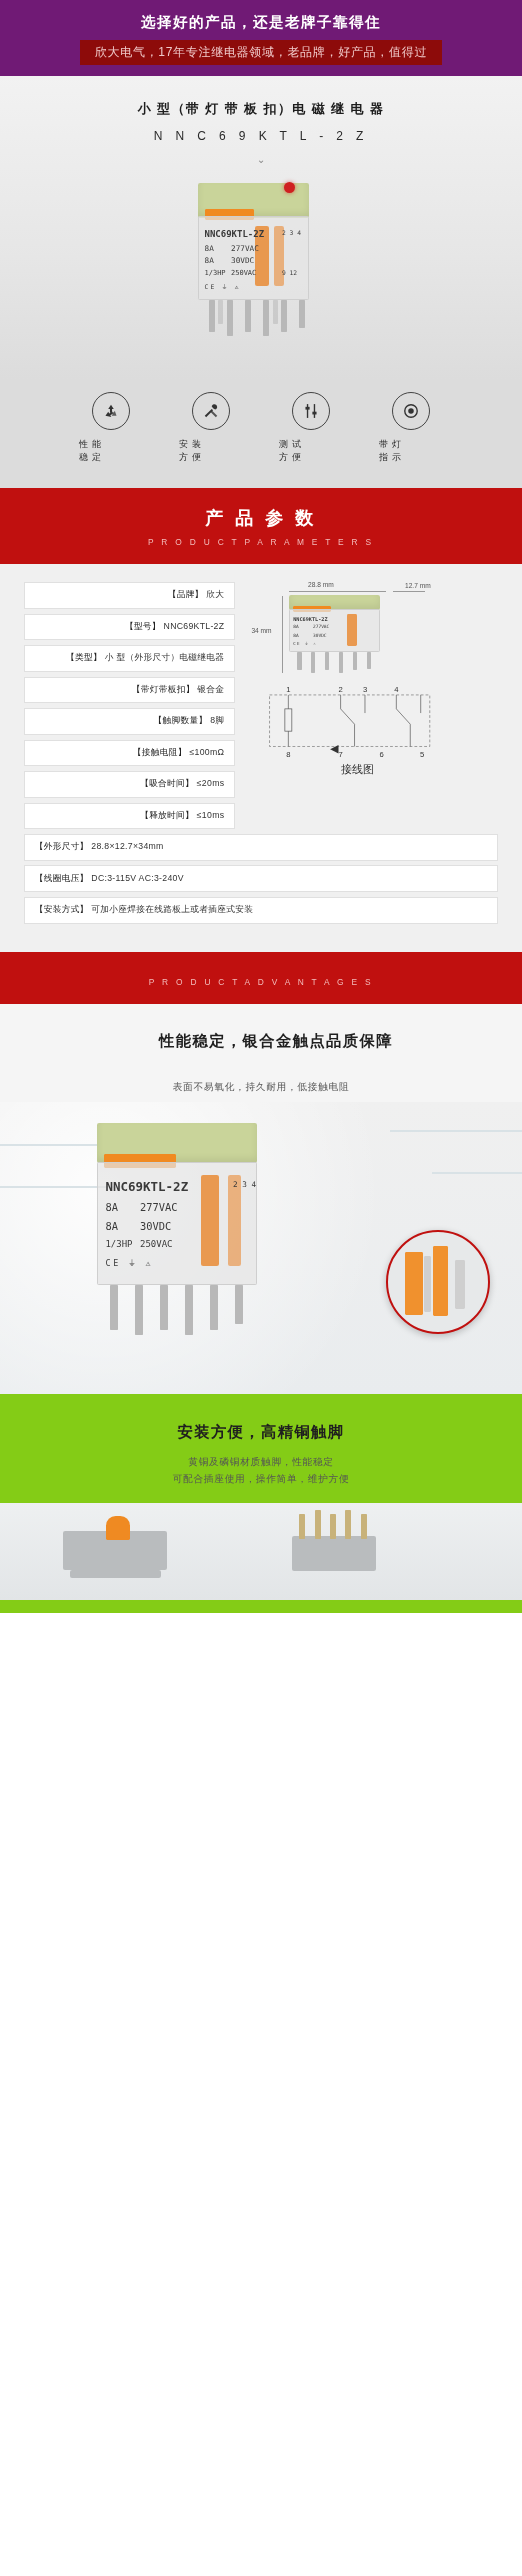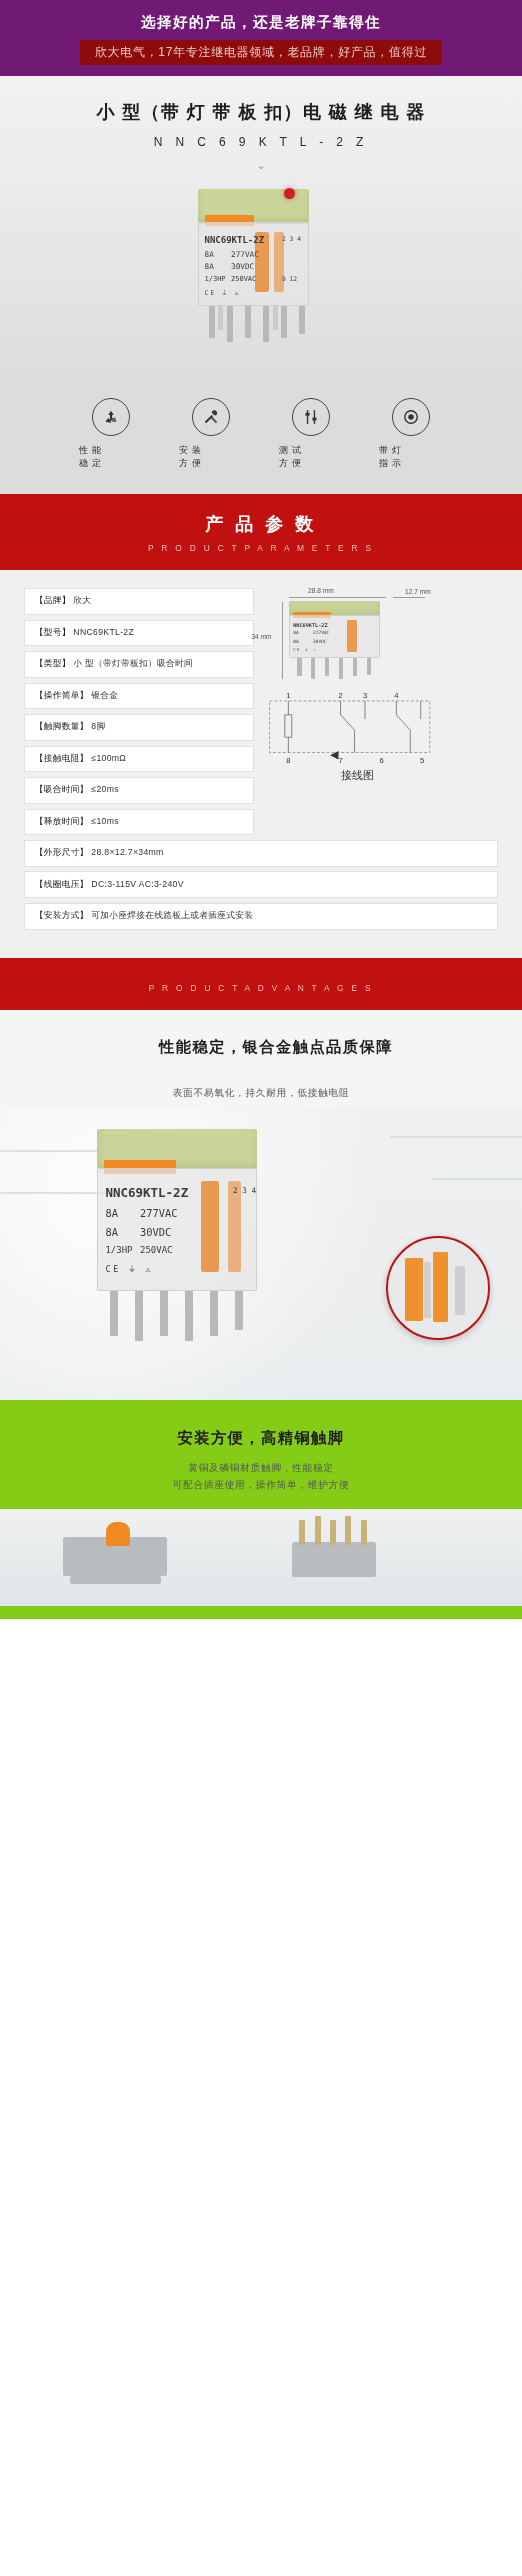--- a/index.html
+++ b/index.html
@@ -34,21 +34,21 @@
   }
 
   
   .hero {
     background: linear-gradient(180deg,#f2f2f2 0%, #e6e6e6 60%, #dcdcdc 100%);
     padding: 24px 0 14px;
     text-align: center;
     position: relative;
   }
   .hero h1 {
-    font-size: 18px;
+    font-size: 13px;
     letter-spacing: 1.4px;
     color: #1d1d1d;
     font-weight: bold;
   }
   .hero h2 {
     font-size: 12px;
     letter-spacing: 4.9px;
     color: #2a2a2a;
     margin-top: 11px;
     font-weight: normal;
@@ -165,21 +165,21 @@
     margin-bottom: 4.9px;
     font-size: 8.7px;
     color: #333;
     padding: 6.3px 9.7px;
     letter-spacing: 0.3px;
     position: relative;
     z-index: 2;
   }
   .param-row .k { color: #222; }
   .param-row .v { color: #333; }
-  .param-short { width: 230px; }
+  .param-short { width: 211px; text-align: right; }
 
   .param-figs {
     position: absolute;
     right: 21px;
     top: 16.7px;
     width: 251px;
     height: 202px;
     z-index: 3;
   }
   .dimlabel {
@@ -474,24 +474,24 @@
     <div class="param-row param-short">
       <span class="k">【品牌】</span>
       <span class="v">欣大</span>
     </div>
     <div class="param-row param-short">
       <span class="k">【型号】</span>
       <span class="v">NNC69KTL-2Z</span>
     </div>
     <div class="param-row param-short">
       <span class="k">【类型】</span>
-      <span class="v">小 型（带灯带板扣）吸合时间</span>
-    </div>
-    <div class="param-row param-short">
-      <span class="k">【操作简单】</span>
+      <span class="v">小 型（外形尺寸）电磁继电器</span>
+    </div>
+    <div class="param-row param-short">
+      <span class="k">【带灯带板扣】</span>
       <span class="v">银合金</span>
     </div>
     <div class="param-row param-short">
       <span class="k">【触脚数量】</span>
       <span class="v">8脚</span>
     </div>
     <div class="param-row param-short">
       <span class="k">【接触电阻】</span>
       <span class="v">≤100mΩ</span>
     </div>

